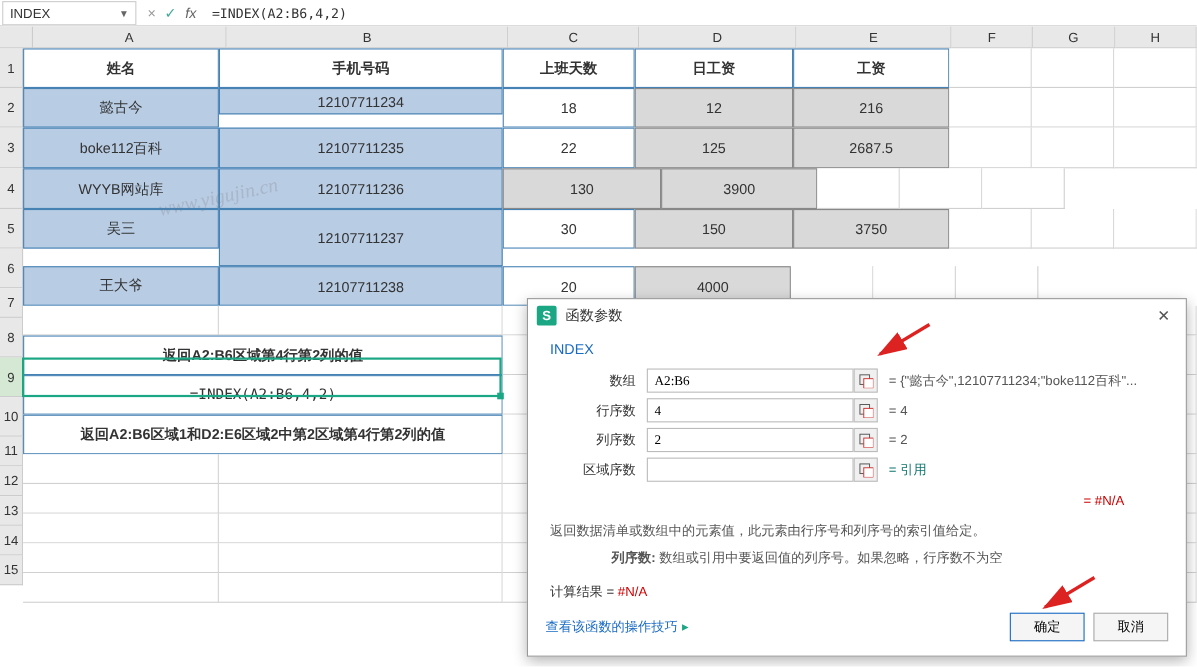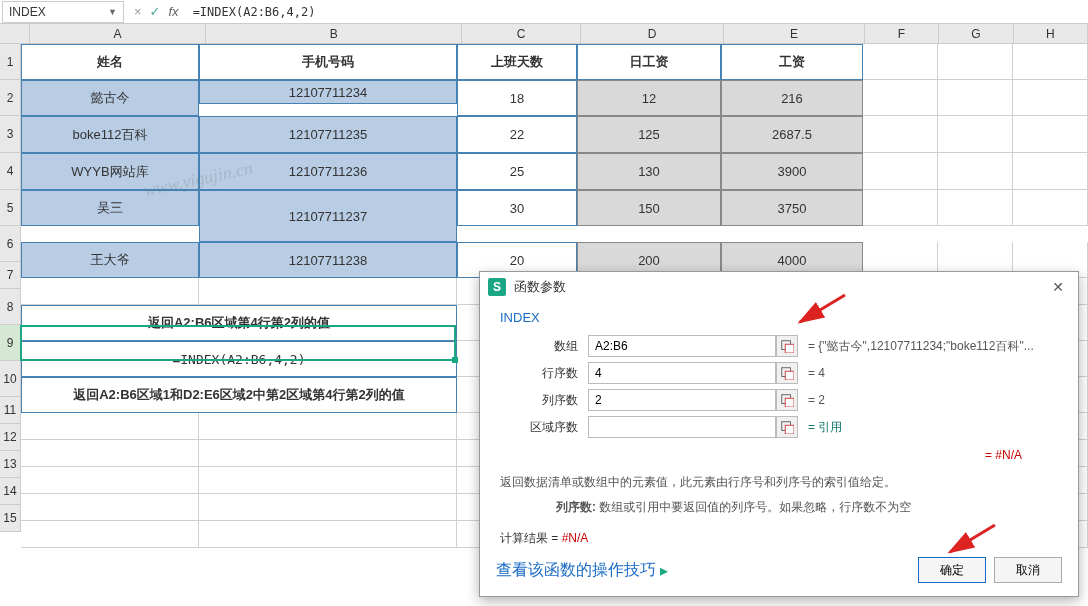--- a/index.html
+++ b/index.html
@@ -48,33 +48,33 @@
 
 .dialog { position: absolute; left: 479px; top: 271px; width: 600px; height: 326px; background: #fff; border: 1px solid #999; box-shadow: 0 4px 12px rgba(0,0,0,0.3); z-index: 10; }
 .dialog-title { height: 30px; display: flex; align-items: center; padding: 0 8px; border-bottom: none; }
 .dialog-title-icon { width: 18px; height: 18px; background: #1ba784; color: #fff; display: flex; align-items: center; justify-content: center; font-weight: bold; font-size: 12px; border-radius: 2px; margin-right: 8px; }
 .dialog-title-text { flex: 1; font-size: 13px; }
 .dialog-close { width: 24px; height: 24px; text-align: center; cursor: pointer; font-size: 14px; color: #555; line-height: 24px; }
 .dialog-body { padding: 8px 16px 0 16px; }
 .func-name { color: #1a6bc4; font-size: 13px; margin-bottom: 8px; padding-left: 4px; }
 .param-row { display: flex; align-items: center; height: 26px; margin-bottom: 1px; }
 .param-label { width: 92px; text-align: right; padding-right: 10px; font-size: 12px; }
-.param-input { width: 188px; height: 22px; border: 1px solid #bbb; padding: 0 6px; font-size: 12px; font-family: Liberation Sans, sans-serif; }
+.param-input { width: 188px; height: 22px; border: 1px solid #bbb; padding: 0 6px; font-size: 12px; font-family: Liberation Serif, serif; }
 .param-picker { width: 22px; height: 22px; border: 1px solid #bbb; background: #f0f0f0; display: flex; align-items: center; justify-content: center; cursor: pointer; margin-left: 0; }
 .param-picker svg { width: 14px; height: 14px; }
 .param-result { padding-left: 10px; font-size: 12px; color: #555; }
 .param-result.link { color: #0f766e; }
 .na-result { text-align: right; padding-right: 40px; color: #c00; margin-top: 8px; font-size: 12px; }
 .desc-row { font-size: 12px; margin-top: 12px; padding-left: 4px; color: #555; }
 .desc-row2 { font-size: 12px; margin-top: 8px; padding-left: 60px; color: #555; }
 .desc-label { font-weight: bold; }
 .calc-row { font-size: 12px; margin-top: 14px; padding-left: 4px; }
 .calc-na { color: #c00; }
 .dialog-footer { display: flex; align-items: center; padding: 10px 16px; }
-.help-link { color: #1a6bc4; font-size: 16px; cursor: pointer; display: flex; align-items: center; }
+.help-link { color: #1a6bc4; font-size: 12px; cursor: pointer; display: flex; align-items: center; }
 .help-link-icon { margin-left: 4px; color: #1ba784; }
 .footer-spacer { flex: 1; }
 .dlg-btn { width: 68px; height: 26px; border: 1px solid #aaa; background: #f5f5f5; margin-left: 8px; font-size: 12px; cursor: pointer; }
 .dlg-btn.primary { border: 1.5px solid #1a6bc4; }
 
 .colA { width: 178px; } .colB { width: 258px; } .colC { width: 120px; } .colD { width: 144px; } .colE { width: 142px; } .colF { width: 75px; } .colG { width: 75px; } .colH { width: 75px; }
 </style>
 </head>
 <body>
 
@@ -154,42 +154,40 @@
         <div class="cell bordered colC" style="height:37px">22</div>
         <div class="cell gray-cell colD" style="height:37px">125</div>
         <div class="cell gray-cell colE" style="height:37px">2687.5</div>
         <div class="cell colF" style="height:37px"></div>
         <div class="cell colG" style="height:37px"></div>
         <div class="cell colH" style="height:37px"></div>
       </div>
       <div class="cell-row">
         <div class="cell blue-cell colA" style="height:37px">WYYB网站库</div>
         <div class="cell blue-cell colB" style="height:37px">12107711236</div>
-        <div class="cell bordered colC" style="height:37px">25</div>
         <div class="cell gray-cell colD" style="height:37px">130</div>
         <div class="cell gray-cell colE" style="height:37px">3900</div>
         <div class="cell colF" style="height:37px"></div>
         <div class="cell colG" style="height:37px"></div>
         <div class="cell colH" style="height:37px"></div>
       </div>
       <div class="cell-row">
         <div class="cell blue-cell colA" style="height:36px">吴三</div>
         <div class="cell blue-cell colB" style="height:52px">12107711237</div>
         <div class="cell bordered colC" style="height:36px">30</div>
         <div class="cell gray-cell colD" style="height:36px">150</div>
         <div class="cell gray-cell colE" style="height:36px">3750</div>
         <div class="cell colF" style="height:36px"></div>
         <div class="cell colG" style="height:36px"></div>
         <div class="cell colH" style="height:36px"></div>
       </div>
       <div class="cell-row">
         <div class="cell blue-cell colA" style="height:36px">王大爷</div>
         <div class="cell blue-cell colB" style="height:36px">12107711238</div>
         <div class="cell bordered colC" style="height:36px">20</div>
-        <div class="cell gray-cell colD" style="height:36px">200</div>
         <div class="cell gray-cell colE" style="height:36px">4000</div>
         <div class="cell colF" style="height:36px"></div>
         <div class="cell colG" style="height:36px"></div>
         <div class="cell colH" style="height:36px"></div>
       </div>
 
       <div class="cell-row">
         <div class="cell colA" style="height:27px"></div>
         <div class="cell colB" style="height:27px"></div>
         <div class="cell colC" style="height:27px"></div>

